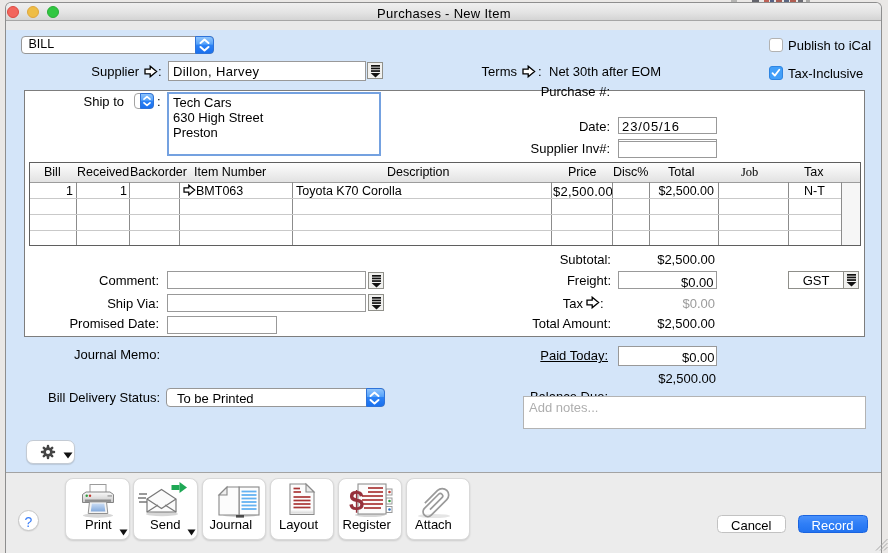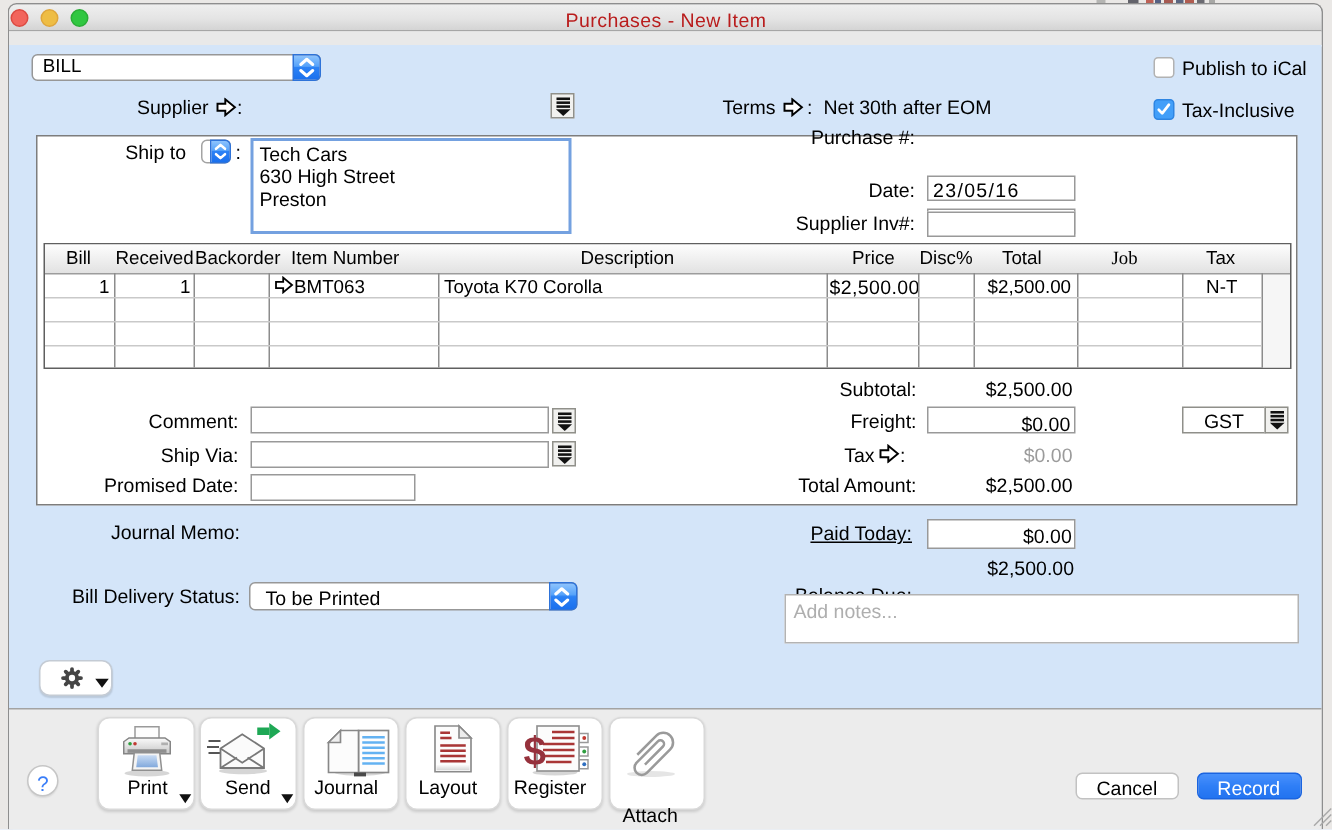--- a/index.html
+++ b/index.html
@@ -26,21 +26,21 @@
 <div class="abs" style="left:798px;top:0;width:5px;height:2px;background:#6b6b72;"></div>
 <div class="abs" style="left:806px;top:0;width:4px;height:2px;background:#a8a8a6;"></div>
 
 <div class="abs" style="left:5px;top:2px;width:877px;height:551px;border:1px solid #8e8e8e;border-bottom:none;border-radius:6px 6px 0 0;box-sizing:border-box;background:#ececec;"></div>
 
 <div class="abs" style="left:6px;top:3px;width:875px;height:17px;border-radius:5px 5px 0 0;background:linear-gradient(180deg,#efefef 0%,#e4e4e4 55%,#d4d4d4 100%);border-bottom:1px solid #a6a6a6;"></div>
 <div class="abs" style="left:6px;top:21px;width:875px;height:8.5px;background:#e9e9e9;border-bottom:1px solid #f6f8fb;"></div>
 <div class="abs" style="left:7px;top:6px;width:12px;height:12px;border-radius:50%;background:#f2655c;border:0.5px solid #dc4a41;box-sizing:border-box;"></div>
 <div class="abs" style="left:26.5px;top:6px;width:12px;height:12px;border-radius:50%;background:#eebd45;border:0.5px solid #dfa63c;box-sizing:border-box;"></div>
 <div class="abs" style="left:47.2px;top:6px;width:12px;height:12px;border-radius:50%;background:#30c741;border:0.5px solid #2aad36;box-sizing:border-box;"></div>
-<div class="abs" style="left:0;top:5.5px;width:888px;text-align:center;font-size:13px;letter-spacing:0.3px;color:#b91c1c;">Purchases - New Item</div>
+<div class="abs" style="left:0;top:5.5px;width:888px;text-align:center;font-size:13px;letter-spacing:0.3px;color:#000000;">Purchases - New Item</div>
 
 <div class="abs" style="left:6px;top:30px;width:875px;height:441.5px;background:#d4e5f9;"></div>
 
 <div class="abs" style="left:6px;top:471.5px;width:875px;height:81.5px;background:#ececec;border-top:1px solid #a3a3a3;"></div>
 
 <div class="abs" style="left:21px;top:36px;width:193px;height:18px;background:#fff;border:1px solid #979797;border-radius:4px;box-sizing:border-box;"></div>
 <div class="cap" style="left:195px;top:36px;width:19px;height:18px;border-radius:0 4px 4px 0;border:1px solid #2e73d9;box-sizing:border-box;"></div>
 <svg class="abs" style="left:198px;top:38px;" width="13" height="14" viewBox="0 0 13 14">
       <path d="M2.5 5 L6.5 1.5 L10.5 5" fill="none" stroke="#fff" stroke-width="2" stroke-linecap="round" stroke-linejoin="round"></path>
       <path d="M2.5 9 L6.5 12.5 L10.5 9" fill="none" stroke="#fff" stroke-width="2" stroke-linecap="round" stroke-linejoin="round"></path>
@@ -48,20 +48,21 @@
 <div class="lbl" style="left:28.5px;top:37.5px;font-size:12.5px;">BILL</div>
 
 <div class="abs" style="left:769px;top:38px;width:14px;height:14px;background:#fff;border:1px solid #b2b2b2;border-radius:3px;box-sizing:border-box;"></div>
 <div class="lbl" style="left:788px;top:39px;">Publish to iCal</div>
 
 <div class="rlbl" style="left:39px;top:65px;width:100px;">Supplier</div>
 <svg class="abs" style="left:144px;top:65px;" width="14" height="13" viewBox="0 0 14 13">
       <path d="M1 4.2 L6.2 4.2 L6.2 1.2 L12.6 6.5 L6.2 11.8 L6.2 8.8 L1 8.8 Z" fill="#fff" stroke="#000" stroke-width="1.3"></path>
     </svg>
 <div class="lbl" style="left:158px;top:65px;">:</div>
+<div class="in" style="left:168px;top:61px;width:198px;height:20px;padding:2px 0 0 4px;letter-spacing:0.4px;">Dillon, Harvey</div>
 <div class="listbtn" style="left:367px;top:62px;"><svg width="14" height="15" viewBox="0 0 14 15" style="margin:0 0 0 2px;">
         <rect x="1" y="2" width="9" height="1.7" fill="#111"></rect>
         <rect x="1" y="4.6" width="9" height="1.7" fill="#111"></rect>
         <rect x="1" y="7.2" width="9" height="1.7" fill="#111"></rect>
         <path d="M0.6 9.9 L10.4 9.9 L5.5 14.4 Z" fill="#111"></path>
       </svg></div>
 
 <div class="rlbl" style="left:417px;top:65px;width:100px;">Terms</div>
 <svg class="abs" style="left:522px;top:65px;" width="14" height="13" viewBox="0 0 14 13">
       <path d="M1 4.2 L6.2 4.2 L6.2 1.2 L12.6 6.5 L6.2 11.8 L6.2 8.8 L1 8.8 Z" fill="#fff" stroke="#000" stroke-width="1.3"></path>
@@ -317,21 +318,21 @@
 <svg class="abs" style="left:119px;top:529px;" width="9" height="7" viewBox="0 0 9 7">
       <path d="M0.5 0.5 L8.5 0.5 L4.5 6.5 Z" fill="#111"></path>
     </svg>
 <div class="lbl" style="left:150px;top:518px;">Send</div>
 <svg class="abs" style="left:187px;top:529px;" width="9" height="7" viewBox="0 0 9 7">
       <path d="M0.5 0.5 L8.5 0.5 L4.5 6.5 Z" fill="#111"></path>
     </svg>
 <div class="lbl" style="left:209.5px;top:518px;">Journal</div>
 <div class="lbl" style="left:279px;top:518px;">Layout</div>
 <div class="lbl" style="left:342.5px;top:518px;">Register</div>
-<div class="lbl" style="left:415px;top:518px;margin-top:19px;">Attach</div>
+<div class="lbl" style="left:415px;top:518px;">Attach</div>
 
 <div class="abs" style="left:717px;top:514.5px;width:68.5px;height:18.5px;background:#fff;border:1px solid #c2c2c2;border-radius:4.5px;box-sizing:border-box;text-align:center;font-size:13px;padding-top:2px;">Cancel</div>
 <div class="abs" style="left:797.5px;top:514.5px;width:70px;height:18.5px;background:linear-gradient(180deg,#4890fb 0%,#2f7ef6 50%,#2273f0 100%);border:1px solid #1a64e0;border-radius:4.5px;box-sizing:border-box;text-align:center;font-size:13px;color:#fff;padding-top:2px;">Record</div>
 
 <svg class="abs" style="left:873px;top:537.5px;" width="15" height="13" viewBox="0 0 15 13">
       <g stroke="#a8a8a8" stroke-width="1">
         <line x1="3" y1="12.5" x2="14.5" y2="1"></line>
         <line x1="7" y1="12.5" x2="14.5" y2="5"></line>
         <line x1="11" y1="12.5" x2="14.5" y2="9"></line>
       </g>

